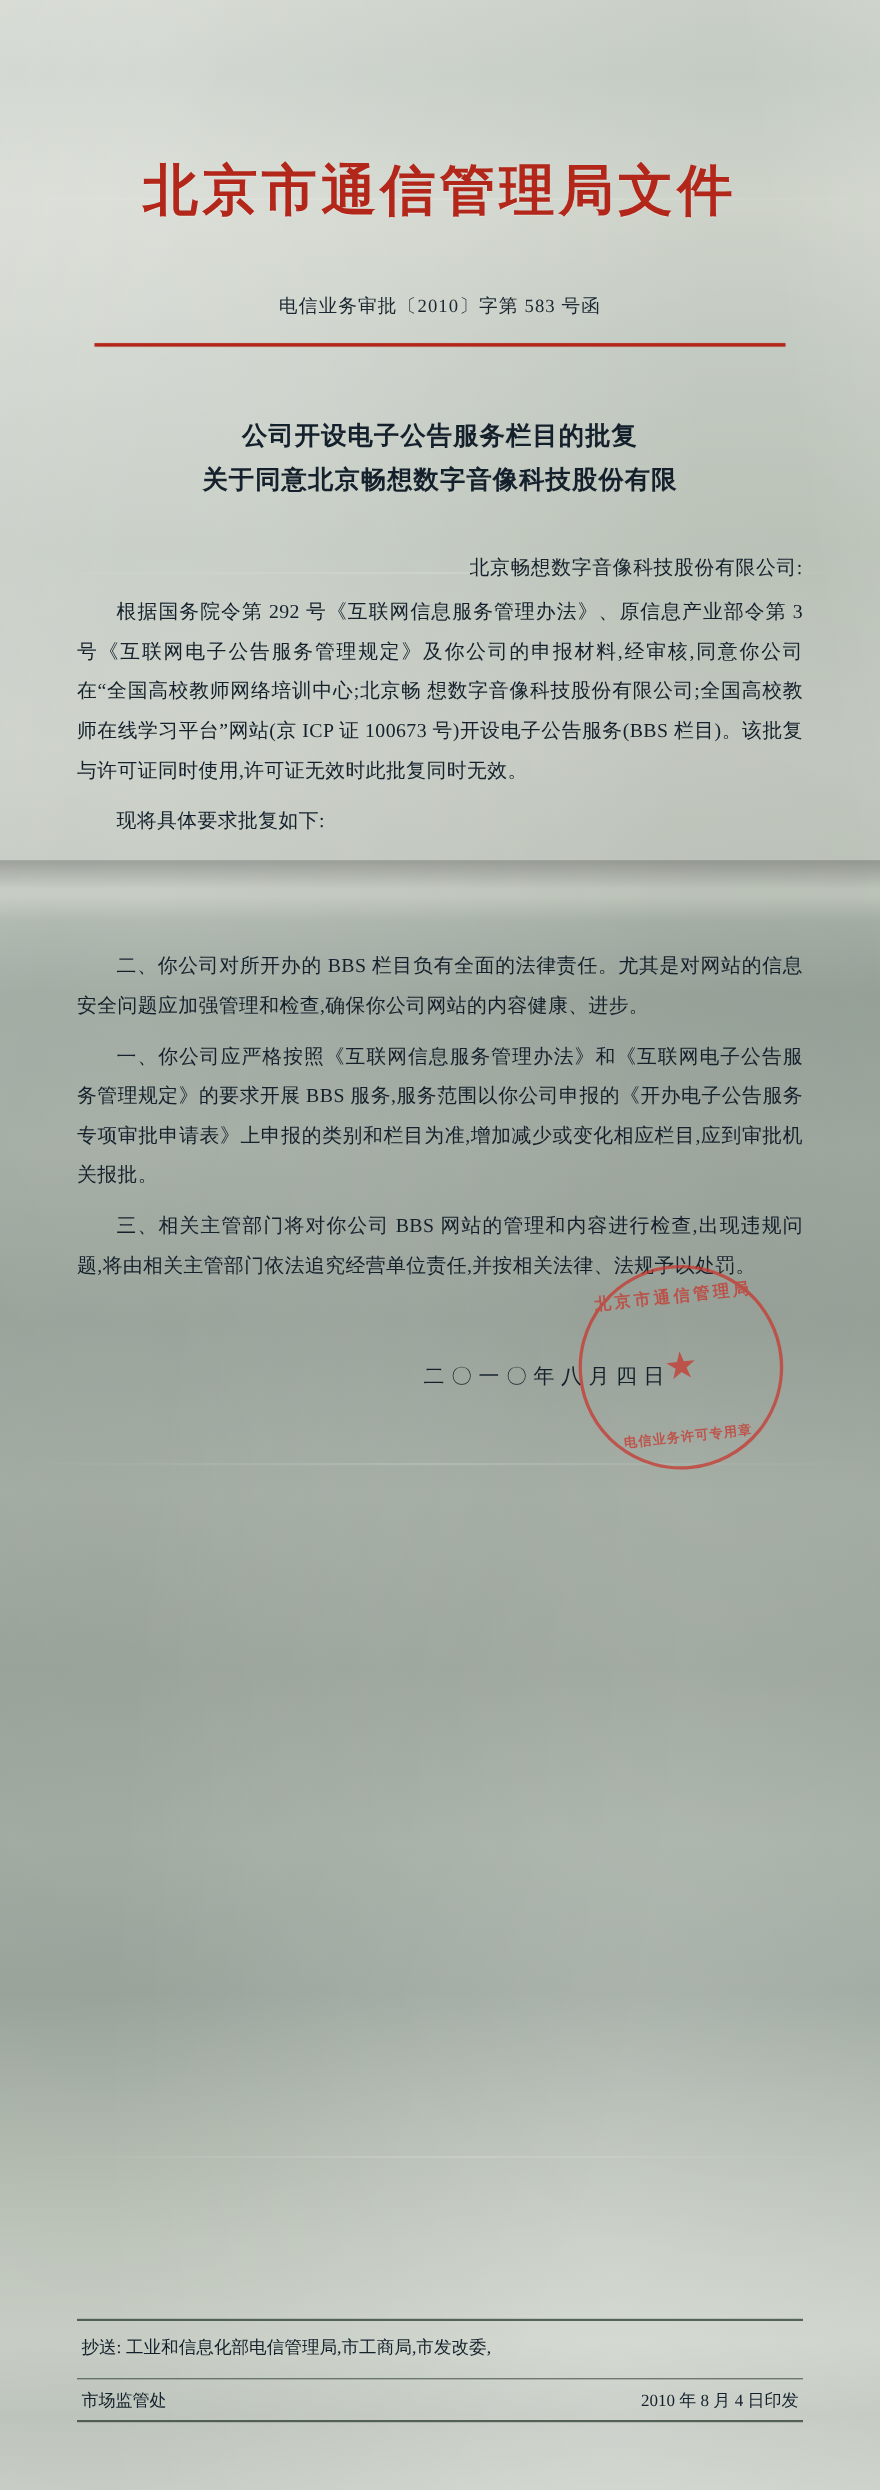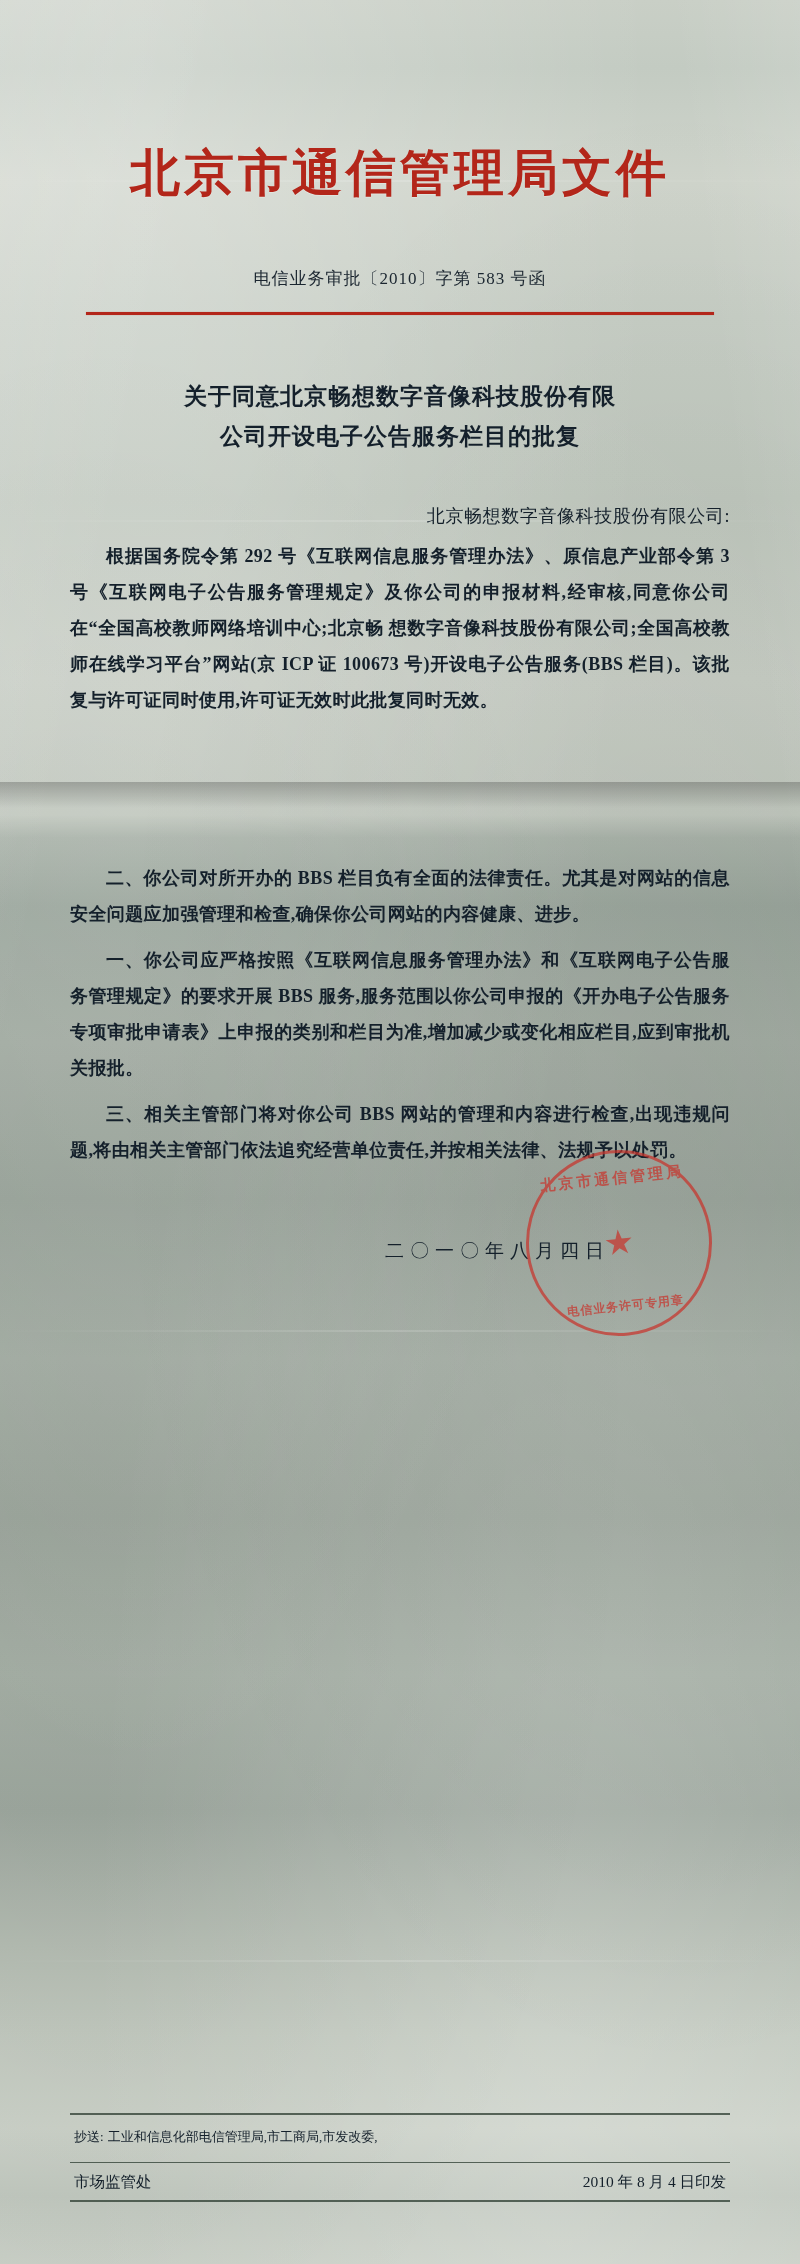--- a/index.html
+++ b/index.html
@@ -84,21 +84,20 @@
     letter-spacing: .6px;
     text-align: right;
   }
   p.body {
     font-size: 18px;
     line-height: 2.0;
     margin: 10px 0 0 0;
     text-align: justify;
     text-justify: inter-ideograph;
     letter-spacing: .4px;
-    font-weight: bold;
   }
   p.indent { text-indent: 2em; }
   .page-break-shadow {
     position: absolute;
     left: 0; right: 0;
     height: 26px;
     background: linear-gradient(180deg, rgba(0,0,0,0.22), rgba(0,0,0,0));
     pointer-events: none;
   }
   .p2 { position: absolute; left: 70px; right: 70px; top: 850px; }
@@ -156,21 +155,21 @@
   }
   .footer .rule {
     height: 2px;
     background: #2b3b2f;
     opacity: .75;
   }
   .footer .rule.thin { height: 1px; }
   .cc-block {
     display: flex;
     padding: 10px 4px 12px 4px;
-    font-size: 13px;
+    font-size: 16px;
     line-height: 1.9;
   }
   .cc-label { white-space: nowrap; padding-right: 4px; }
   .cc-text { }
   .footer-bottom {
     display: flex;
     justify-content: space-between;
     font-size: 15.5px;
     padding: 9px 4px 0 4px;
     align-items: flex-end;
@@ -188,27 +187,28 @@
   <div class="crease" style="top: 1960px;"></div>
 
   <div class="page-break-shadow" style="top: 782px;"></div>
 
   <div class="sheet">
     <div class="doc-title">北京市通信管理局文件</div>
     <div class="doc-number">电信业务审批〔2010〕字第 583 号函</div>
     <div class="red-rule"></div>
 
     <div class="subject">
+      <div>公司开设电子公告服务栏目的批复</div>
       <div>关于同意北京畅想数字音像科技股份有限</div>
-      <div>公司开设电子公告服务栏目的批复</div>
     </div>
 
     <div class="recipient">北京畅想数字音像科技股份有限公司:</div>
 
     <p class="body indent">根据国务院令第 292 号《互联网信息服务管理办法》、原信息产业部令第 3 号《互联网电子公告服务管理规定》及你公司的申报材料,经审核,同意你公司在“全国高校教师网络培训中心;北京畅 想数字音像科技股份有限公司;全国高校教师在线学习平台”网站(京 ICP 证 100673 号)开设电子公告服务(BBS 栏目)。该批复与许可证同时使用,许可证无效时此批复同时无效。</p>
+    <p class="body indent">现将具体要求批复如下:</p>
   </div>
 
   <div class="p2">
     <p class="body indent">二、你公司对所开办的 BBS 栏目负有全面的法律责任。尤其是对网站的信息安全问题应加强管理和检查,确保你公司网站的内容健康、进步。</p>
     <p class="body indent">一、你公司应严格按照《互联网信息服务管理办法》和《互联网电子公告服务管理规定》的要求开展 BBS 服务,服务范围以你公司申报的《开办电子公告服务专项审批申请表》上申报的类别和栏目为准,增加减少或变化相应栏目,应到审批机关报批。</p>
     <p class="body indent">三、相关主管部门将对你公司 BBS 网站的管理和内容进行检查,出现违规问题,将由相关主管部门依法追究经营单位责任,并按相关法律、法规予以处罚。</p>
 
     <div class="sign-date">二〇一〇年八月四日</div>
   </div>
 

